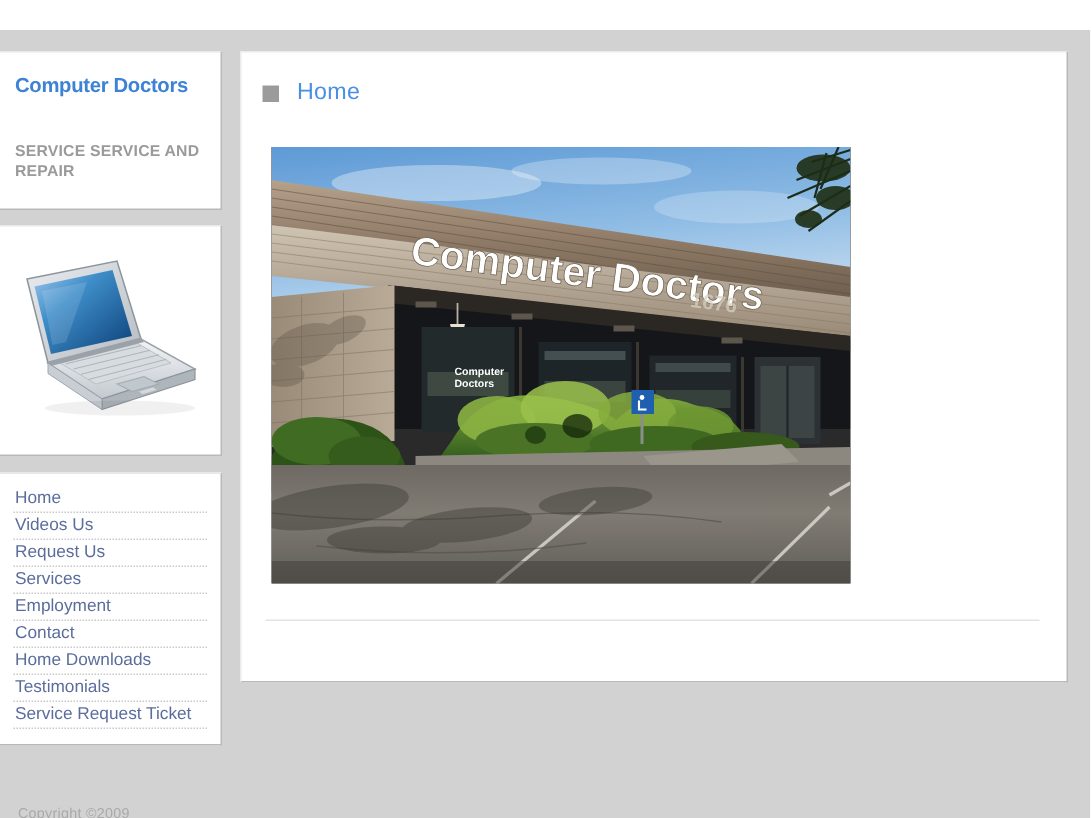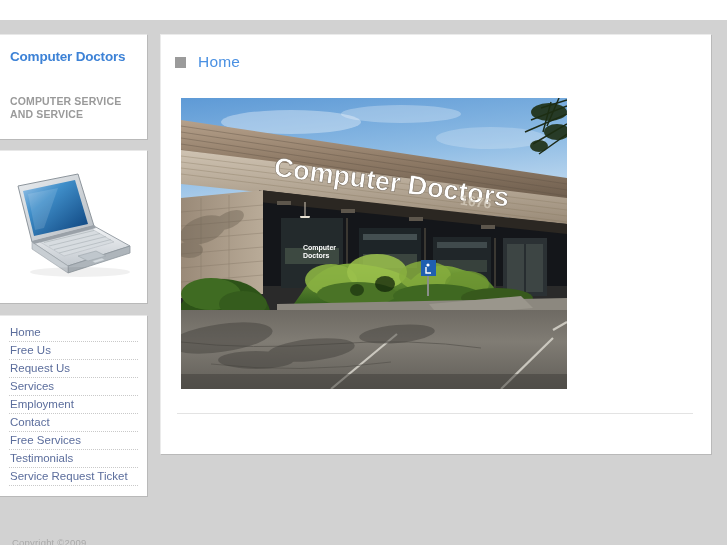--- a/index.html
+++ b/index.html
@@ -151,21 +151,21 @@
 </head>
 <body>
 
 <div id="page">
   <div id="page-bg"></div>
 
   <div id="sidebar">
 
     <div class="panel" id="brand-panel">
       <div id="brand-title">Computer Doctors</div>
-      <div id="brand-tagline">COMPUTER SERVICE AND SERVICE</div>
+      <div id="brand-tagline">SERVICE SERVICE AND REPAIR</div>
     </div>
 
     <div class="panel" id="logo-panel">
       <svg id="laptop-svg" width="132" height="118" viewBox="0 0 132 118">
         <defs>
           <linearGradient id="scr" x1="0" y1="0" x2="1" y2="1">
             <stop offset="0%" stop-color="#9fc7ea"></stop>
             <stop offset="35%" stop-color="#3f8ec9"></stop>
             <stop offset="100%" stop-color="#0b3f79"></stop>
           </linearGradient>
@@ -203,26 +203,26 @@
         <polygon points="84,93 94,90 97,92 87,95" fill="#d3d9de" stroke="#aab1b7" stroke-width="0.4"></polygon>
 
         <polygon points="24,73 86,57 88,60 26,76" fill="#9aa1a8"></polygon>
 
         <ellipse cx="72" cy="104" rx="50" ry="5" fill="#000000" opacity="0.06"></ellipse>
       </svg>
     </div>
 
     <div class="panel" id="nav-panel">
       <a class="nav-item" href="#">Home</a>
-      <a class="nav-item" href="#">Free Us</a>
+      <a class="nav-item" href="#">Videos Us</a>
       <a class="nav-item" href="#">Request Us</a>
       <a class="nav-item" href="#">Services</a>
       <a class="nav-item" href="#">Employment</a>
       <a class="nav-item" href="#">Contact</a>
-      <a class="nav-item" href="#">Free Services</a>
+      <a class="nav-item" href="#">Home Downloads</a>
       <a class="nav-item" href="#">Testimonials</a>
       <a class="nav-item" href="#">Service Request Ticket</a>
     </div>
   </div>
 
   <div id="content">
 
     <div id="page-heading">
       <span id="heading-bullet"></span>
       <h1 id="page-title">Home</h1>

